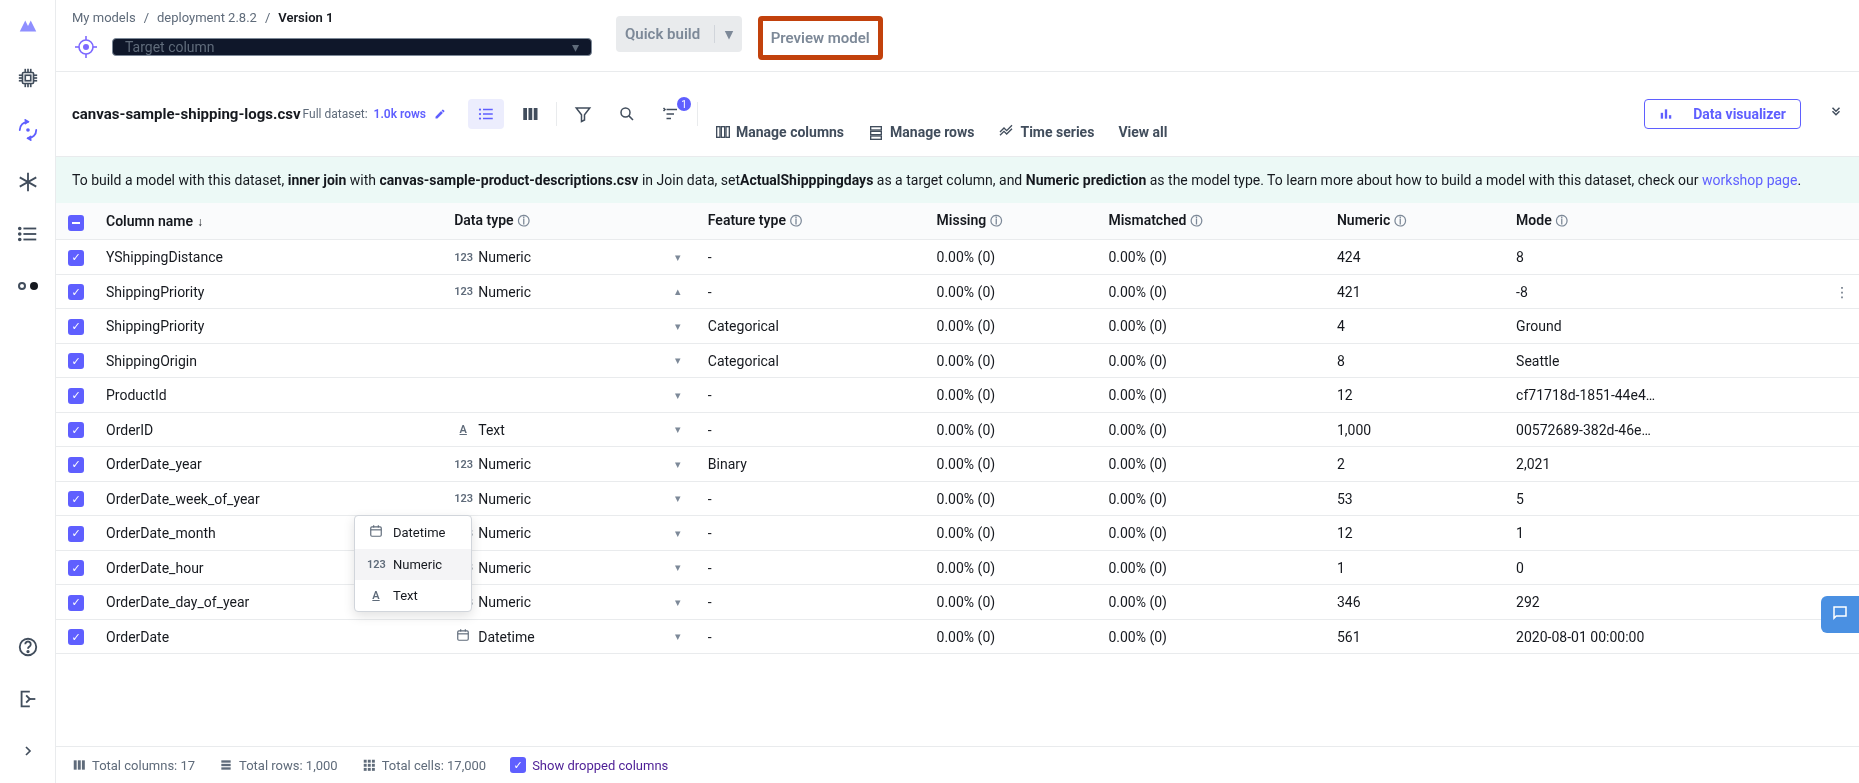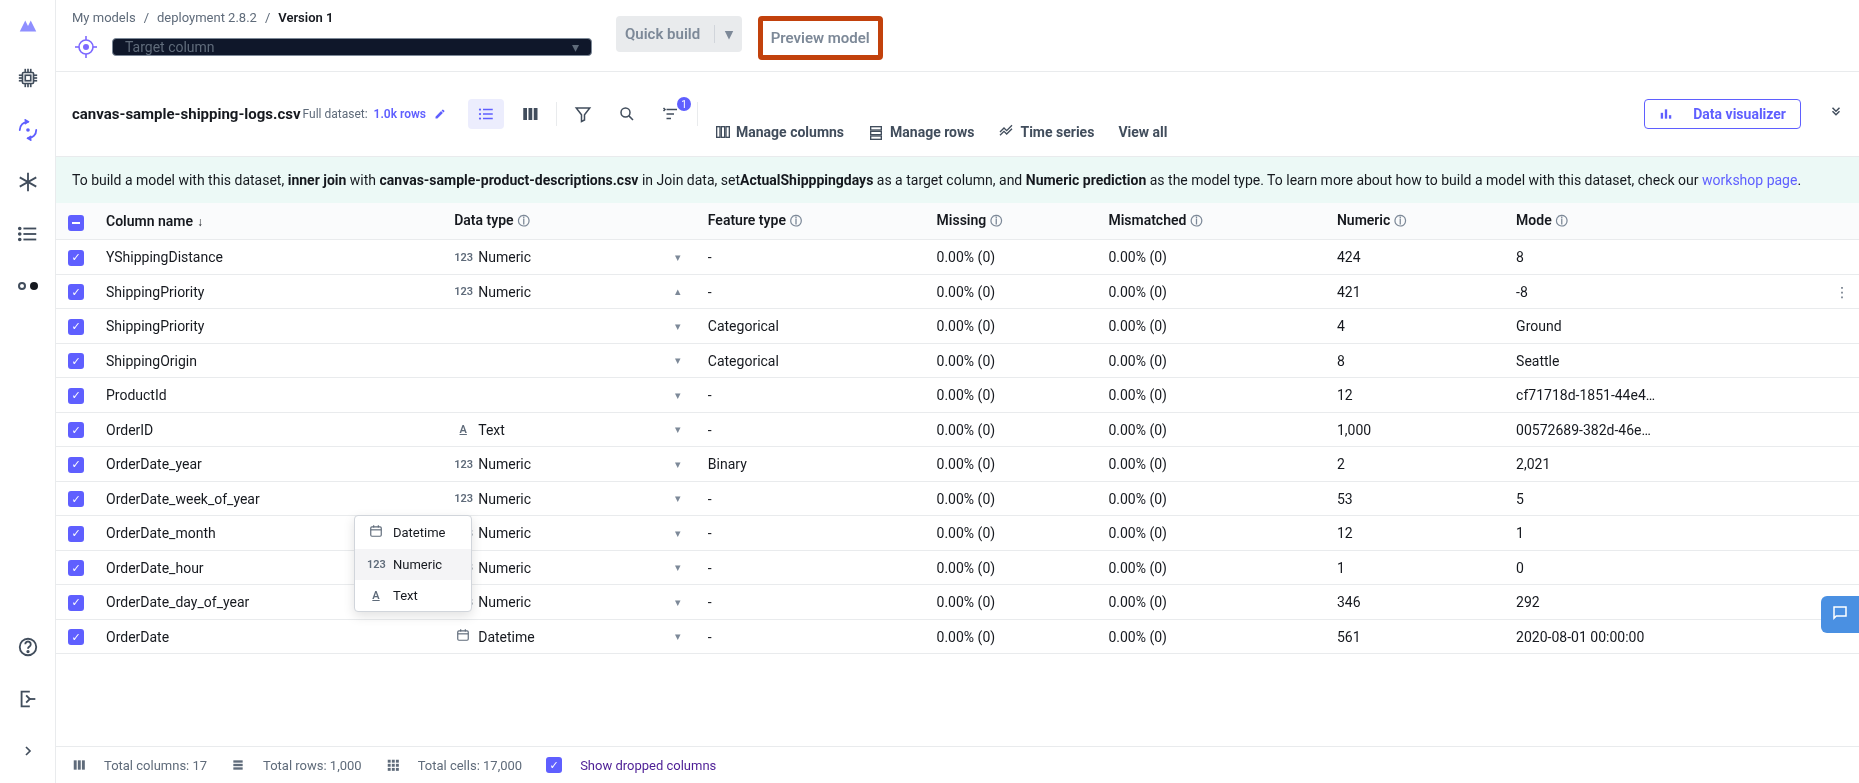--- a/index.html
+++ b/index.html
@@ -58,21 +58,21 @@
     .chk.partial::after { content: ""; width: 8px; height: 2px; background: #fff; }
     .dtype-cell { display: flex; align-items: center; gap: 6px; }
     .dtype-prefix { font-size: 11px; font-weight: 600; color: #5f6b7a; width: 18px; text-align: center; }
     .caret { color: #7d8998; cursor: pointer; font-size: 11px; margin-left: auto; width: 20px; text-align: center; }
     .row-menu { color: #5f6b7a; cursor: pointer; }
     .sort-arrow { font-size: 12px; margin-left: 4px; }
     .dropdown-popup { position: absolute; top: 312px; left: 298px; width: 118px; background: #fff; border: 1px solid #d1d5db; border-radius: 4px; box-shadow: 0 4px 12px rgba(0,0,0,0.12); z-index: 10; }
     .dropdown-popup .opt { padding: 8px 12px; display: flex; align-items: center; gap: 8px; font-size: 13px; cursor: pointer; }
     .dropdown-popup .opt.selected { background: #f4f4f6; }
     .footer { border-top: 1px solid #e9ebed; padding: 10px 16px; display: flex; align-items: center; gap: 24px; font-size: 13px; color: #5f6b7a; }
-    .footer .stat { display: flex; align-items: center; gap: 18px; }
+    .footer .stat { display: flex; align-items: center; gap: 6px; }
     .footer .chk2 { width: 16px; height: 16px; background: #5f5fff; border-radius: 3px; display: inline-flex; align-items: center; justify-content: center; color: #fff; font-size: 11px; }
     .chat-tab { position: fixed; right: 0; top: 596px; background: #4a90e2; color: #fff; padding: 8px 10px; border-radius: 6px 0 0 6px; cursor: pointer; }
     .ico { display: inline-flex; width: 16px; height: 16px; align-items: center; justify-content: center; }
   </style>
 </head>
 <body>
 
 <div class="app">
   <div class="sidebar">
     <div class="side-icon logo">

